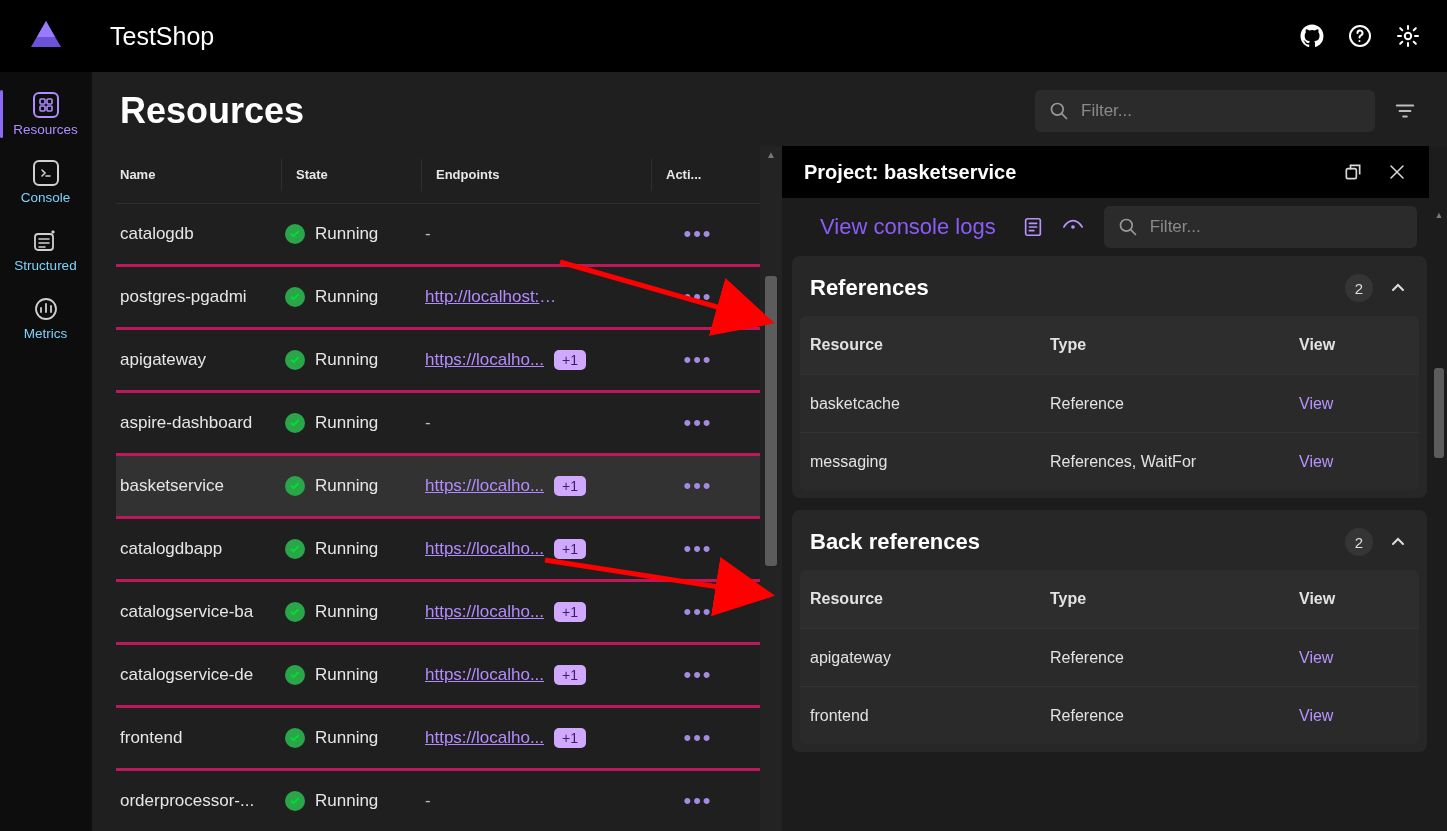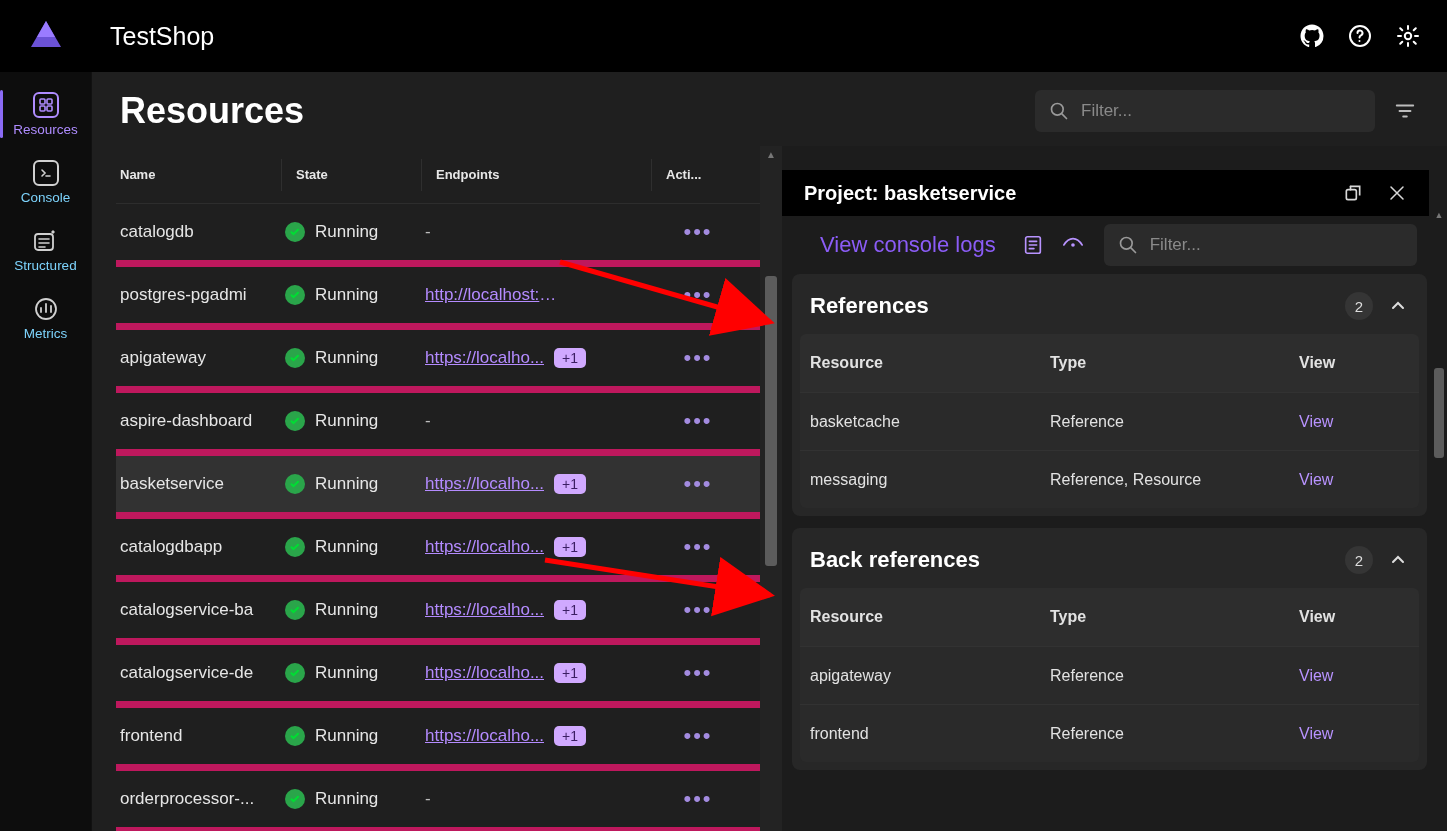--- a/index.html
+++ b/index.html
@@ -42,21 +42,21 @@
 
   
   .table-pane { width:660px; display:flex; flex-direction:column; background:#1f1f1f; padding-left:16px; }
   .tbl { width:100%; }
   .tbl-head, .tbl-row { display:grid; grid-template-columns: 165px 140px 230px 90px; align-items:center; }
   .tbl-head { height:58px; border-bottom:1px solid #2d2d2d; }
   .tbl-head .th { font-size:13px; font-weight:600; color:#e7e7e7; padding-left:4px; }
   .tbl-head .th.act { text-align:left; }
   .th.sep { border-left:1px solid #2f2f2f; padding-left:14px; height:32px; display:flex; align-items:center;}
   .tbl-body { }
-  .tbl-row { height:63px; border-bottom:7px solid #be185d; cursor:pointer; }
+  .tbl-row { height:63px; border-bottom:3px solid #be185d; cursor:pointer; }
   .tbl-row.selected { background:#323232; }
   .td { padding-left:4px; overflow:hidden; text-overflow:ellipsis; white-space:nowrap; font-size:17px; }
   .td.name { color:#e6e6e6; }
   .state-cell { display:flex; align-items:center; gap:10px; }
   .state-dot { width:20px; height:20px; border-radius:50%; background:#2aa54a; display:flex; align-items:center; justify-content:center; }
   .state-dot svg { display:block; }
   .ep-cell { display:flex; align-items:center; gap:10px; }
   .ep-link { color:#b48bff; text-decoration:underline; font-size:17px; max-width:140px; overflow:hidden; text-overflow:ellipsis; white-space:nowrap; cursor:pointer; }
   .ep-badge { background:#d0a9ff; color:#3b1e63; font-size:14px; border-radius:5px; padding:2px 8px; font-weight:500; cursor:pointer; }
   .dash { color:#bdbdbd; }
@@ -64,21 +64,21 @@
   .dots { color:#a38be0; font-size:22px; letter-spacing:2px; cursor:pointer; user-select:none; }
 
   
   .vscroll { width:22px; background:#232323; position:relative; }
   .vscroll .varrow { position:absolute; left:0; right:0; height:16px; display:flex; align-items:center; justify-content:center; color:#777; font-size:10px; }
   .vscroll .vtop { top:0; }
   .vscroll .vthumb { position:absolute; left:5px; right:5px; top:130px; height:290px; background:#5c5c5c; border-radius:3px; }
 
   
   .details { flex:1; display:flex; flex-direction:column; background:#1c1c1c; position:relative; padding-right:18px; }
-  .det-head { height:46px; background:#000; display:flex; align-items:center; padding:0 18px 0 22px;margin-top:24px; }
+  .det-head { height:52px; background:#000; display:flex; align-items:center; padding:0 18px 0 22px; }
   .det-title { font-size:20px; font-weight:700; color:#fff; }
   .det-head-spacer { flex:1; }
   .det-head .hicon { width:28px; height:28px; display:flex; align-items:center; justify-content:center; color:#d9d9d9; margin-left:16px; cursor:pointer; }
 
   .det-toolbar { height:58px; display:flex; align-items:center; padding:0 12px 0 24px; gap:6px; }
   .console-link { color:#8b5cf6; font-size:22px; font-weight:400; padding:6px 14px; cursor:pointer; }
   .tool-ic { width:34px; height:34px; display:flex; align-items:center; justify-content:center; color:#b893ff; cursor:pointer; }
   .det-filter { flex:1; margin-left:8px; height:42px; background:#2b2b2b; border-radius:6px; display:flex; align-items:center; padding:0 14px; gap:12px; }
   .det-filter input { flex:1; background:transparent; border:0; outline:0; color:#ddd; font-size:17px; }
   .det-filter input::placeholder { color:#8a8a8a; }
@@ -491,21 +491,21 @@
                   <div class="sec-cell">Type</div>
                   <div class="sec-cell">View</div>
                 </div>
                 <div class="sec-row body">
                   <div class="sec-cell">basketcache</div>
                   <div class="sec-cell">Reference</div>
                   <div class="sec-cell view"><a>View</a></div>
                 </div>
                 <div class="sec-row body">
                   <div class="sec-cell">messaging</div>
-                  <div class="sec-cell">Reference, Resource</div>
+                  <div class="sec-cell">References, WaitFor</div>
                   <div class="sec-cell view"><a>View</a></div>
                 </div>
               </div>
             </div>
             <div class="section">
               <div class="sec-head">
                 <div class="sec-title">Back references</div>
                 <div class="sec-head-sp"></div>
                 <div class="sec-count">2</div>
                 <div class="sec-caret">

